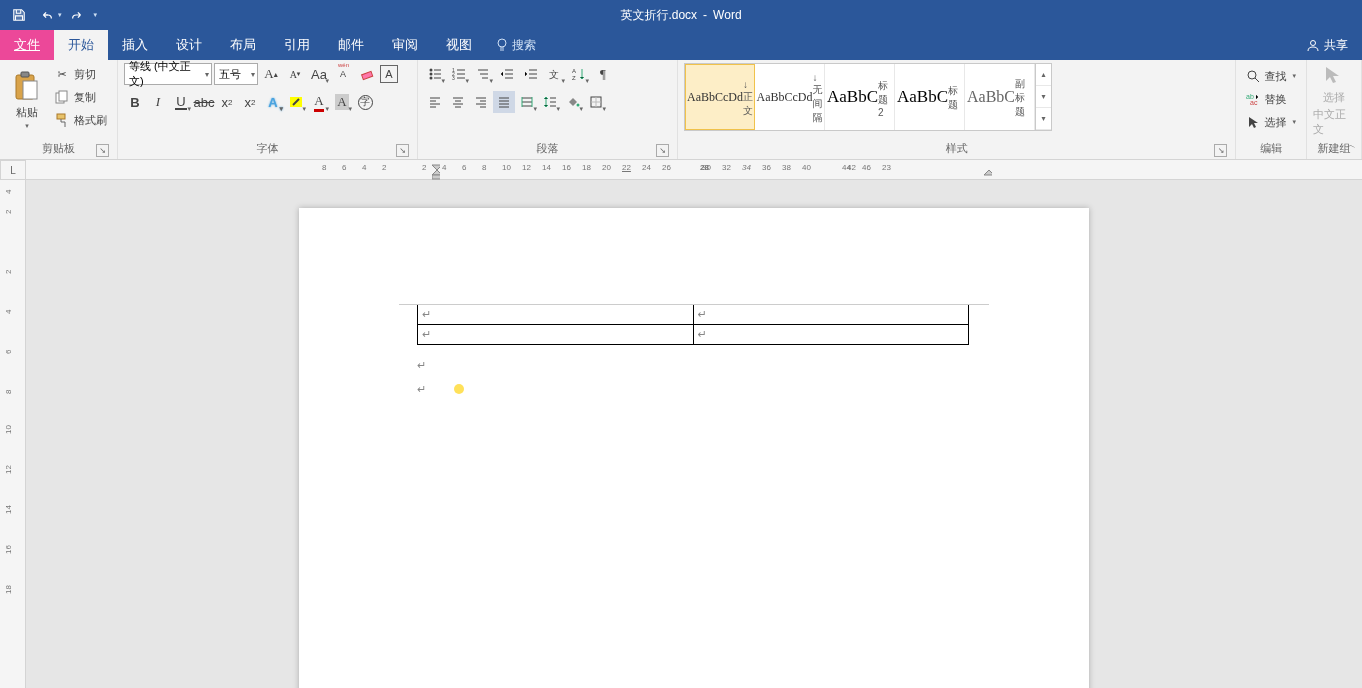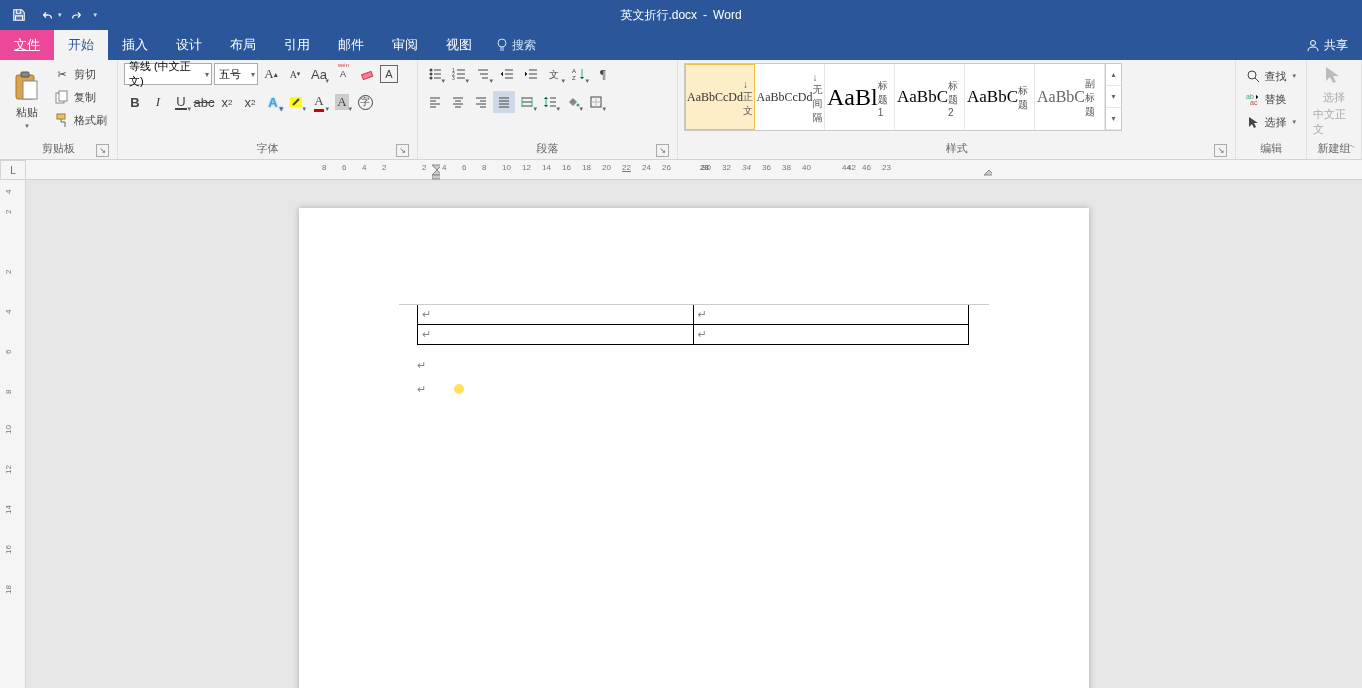--- a/index.html
+++ b/index.html
@@ -344,24 +344,20 @@
   <div class="rgroup" style="flex:1">
     <div class="rgroup-body">
       <div class="styles-gallery" id="styles-gallery">
           <div class="style-item selected">
             <div class="preview" style="font-size: 12px;">AaBbCcDd</div>
             <div class="name">↓ 正文</div>
           </div>
           <div class="style-item">
             <div class="preview" style="font-size: 12px;">AaBbCcDd</div>
             <div class="name">↓ 无间隔</div>
-          </div>
-          <div class="style-item">
-            <div class="preview" style="font-size: 24px; color: rgb(0, 0, 0);">AaBl</div>
-            <div class="name">标题 1</div>
           </div>
           <div class="style-item">
             <div class="preview" style="font-size: 17px; color: rgb(0, 0, 0);">AaBbC</div>
             <div class="name">标题 2</div>
           </div>
           <div class="style-item">
             <div class="preview" style="font-size: 17px; color: rgb(0, 0, 0);">AaBbC</div>
             <div class="name">标题</div>
           </div>
           <div class="style-item">

